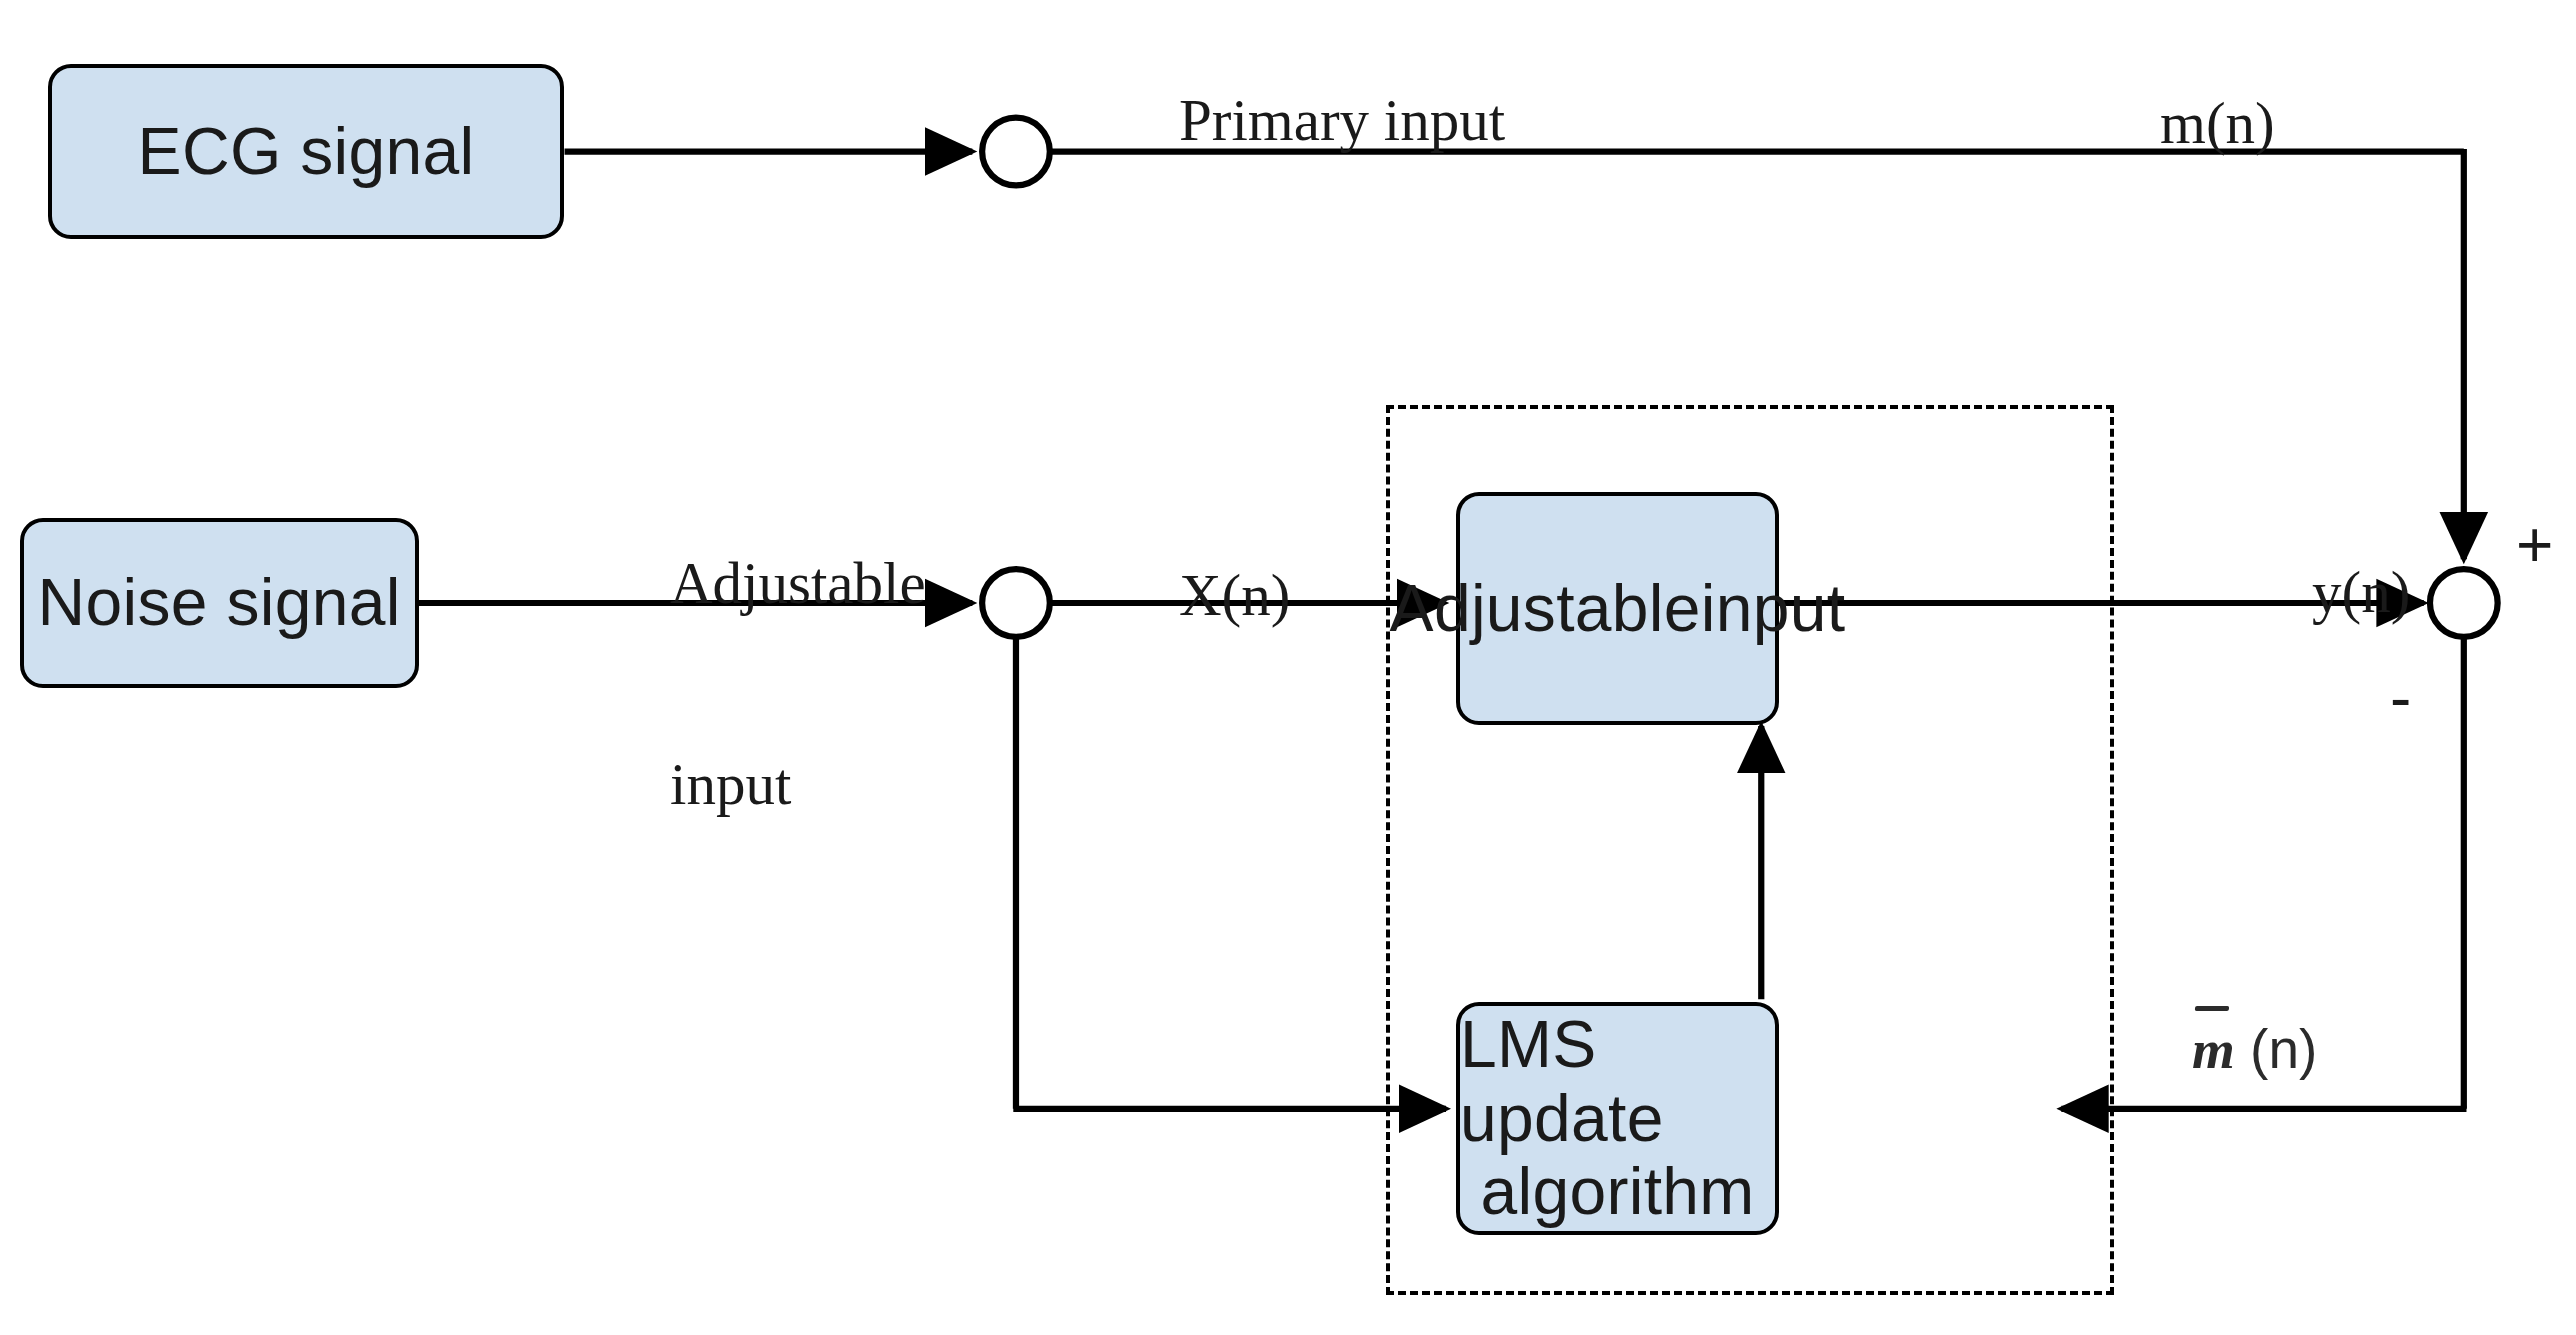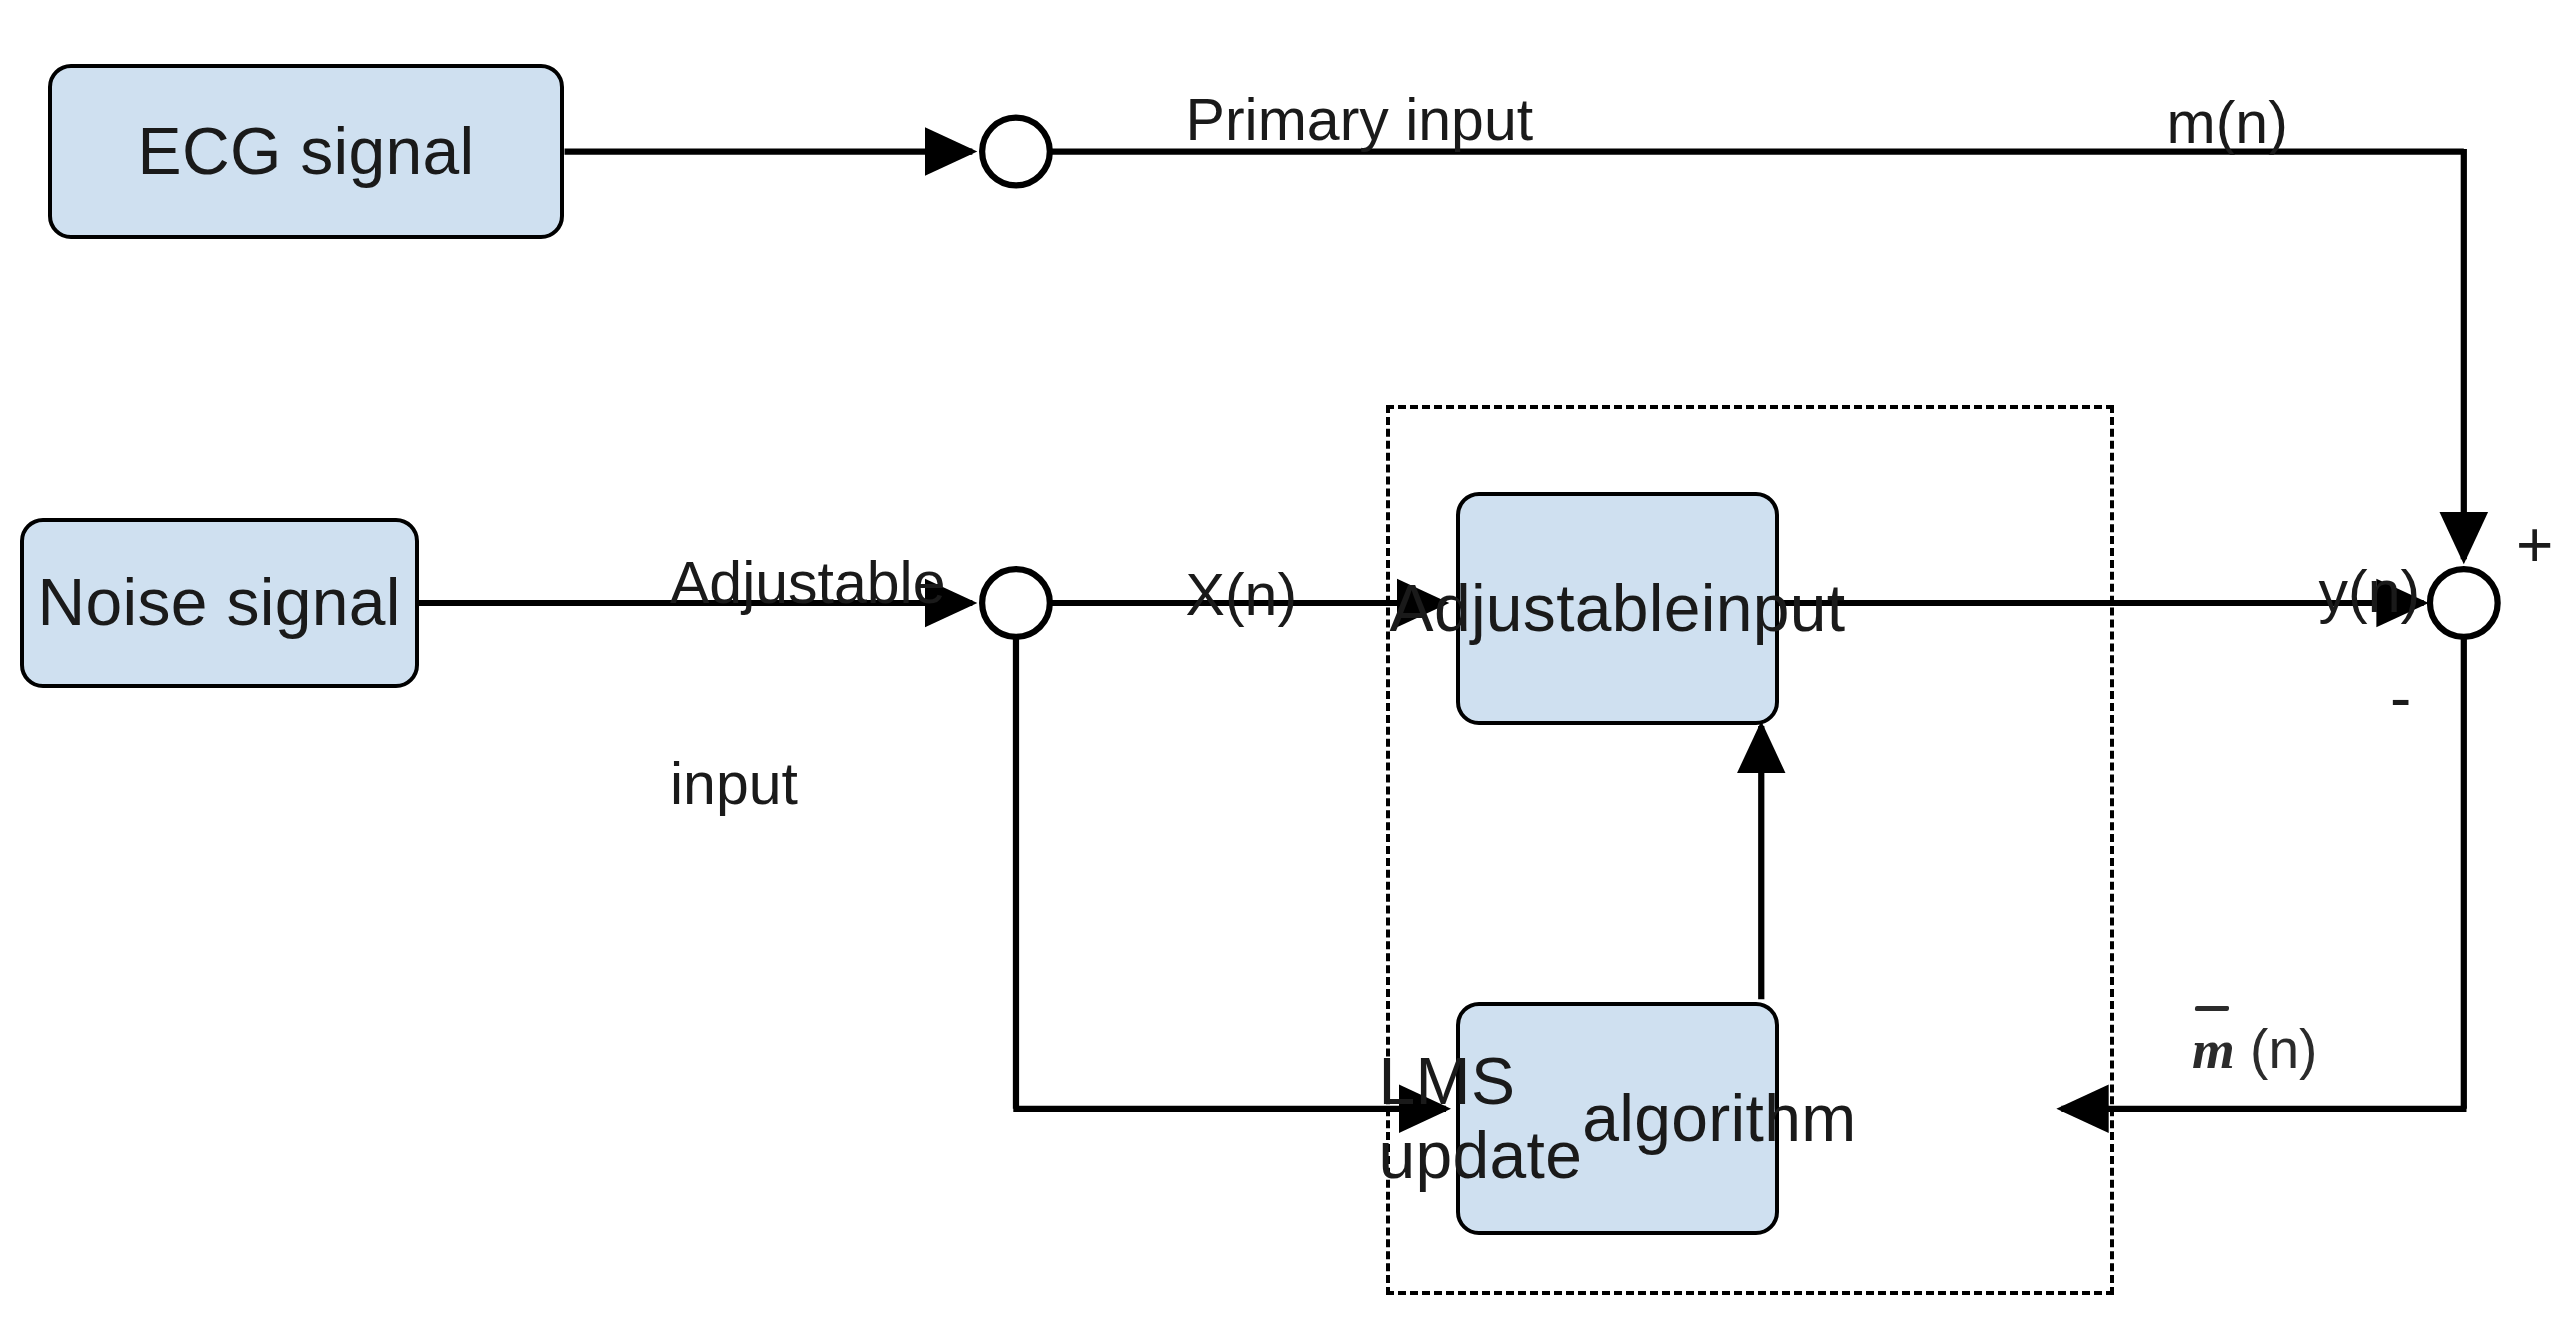--- a/index.html
+++ b/index.html
@@ -38,20 +38,21 @@
     font-size: 66px;
     line-height: 1.12;
     letter-spacing: 0.3px;
   }
   .lbl {
     position: absolute;
     color: #1a1a1a;
     font-size: 59px;
     line-height: 1.14;
     white-space: pre;
+    font-family: Liberation Serif, serif;
   }
   .sign {
     position: absolute;
     color: #1a1a1a;
     font-size: 64px;
     line-height: 1;
     font-weight: 400;
   }
   .mhat {
     position: absolute;
@@ -132,21 +133,21 @@
 
   <div class="blk" style="left:19.6px; top:518px; width:399px; height:170px;">
     <span>Noise signal</span>
   </div>
 
   <div class="blk" style="left:1456px; top:492px; width:323px; height:233px; ">
     <span>Adjustable</span>
     <span>input</span>
   </div>
 
-  <div class="blk" style="left:1456px; top:1002px; width:323px; height:233px; flex-direction:row;">
+  <div class="blk" style="left:1456px; top:1002px; width:323px; height:233px; flex-direction:column;">
     <span>LMS update</span>
     <span>algorithm</span>
   </div>
 
   <div class="lbl" style="left:1120px; top:19.6px;">
     <span>Primary input</span>
   </div>
 
   <div class="lbl" style="left:2101px; top:23px;">
     <span>m(n)</span>

